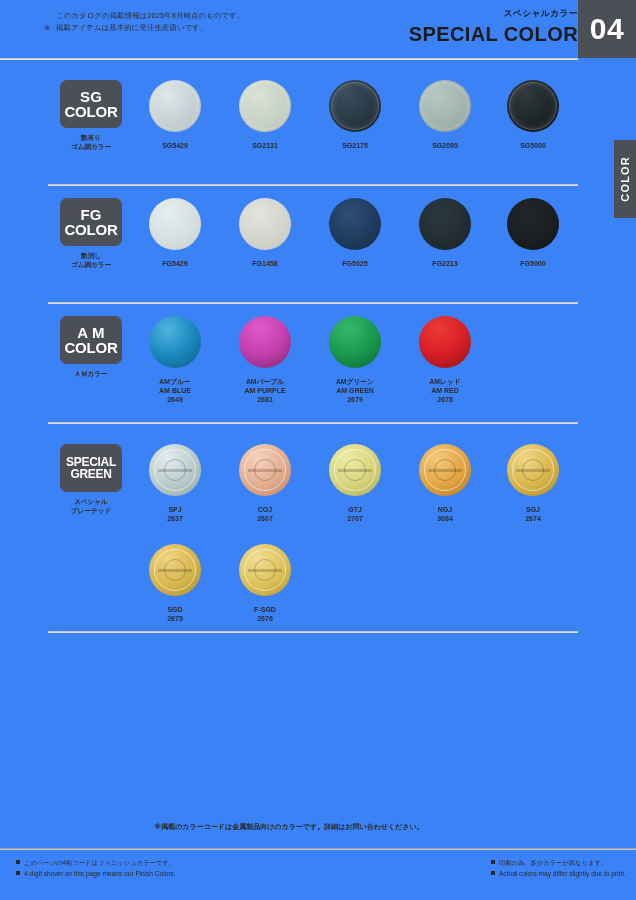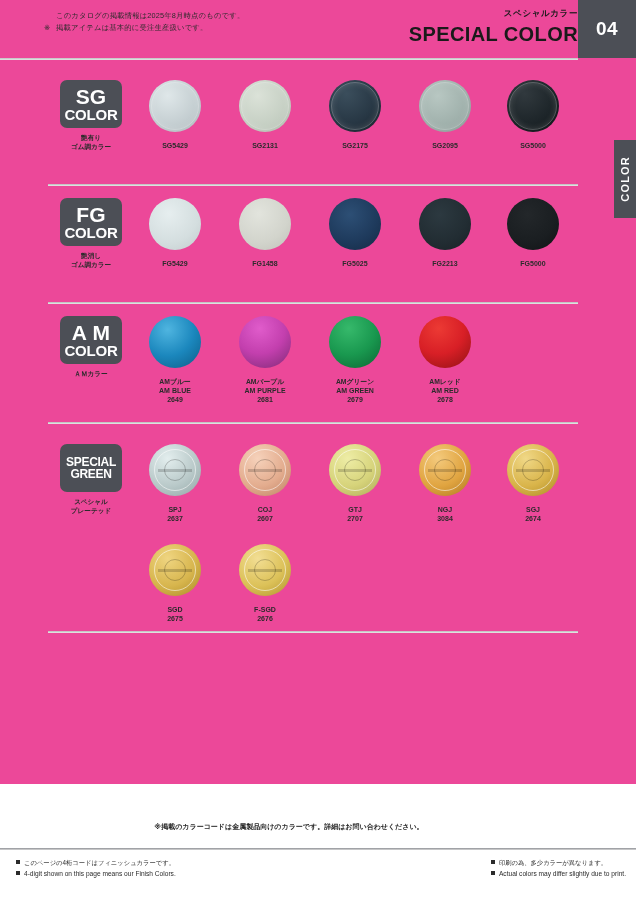--- a/index.html
+++ b/index.html
@@ -3,21 +3,21 @@
 <meta charset="utf-8">
 <style>
   * { box-sizing: border-box; margin: 0; padding: 0; }
   html, body {
     width: 636px; height: 900px;
     background: #ffffff;
     font-family: "Liberation Sans", "DejaVu Sans", sans-serif;
     color: #231f20;
     overflow: hidden;
   }
-  .page { position: relative; width: 636px; height: 784px; background:#ec4899; }
+  .page { position: relative; width: 636px; height: 900px; background:#3b82f6; }
 
   
   .header { position: relative; height: 58px; width: 636px; }
   .header-note {
     position: absolute; left: 44px; top: 10px;
     font-size: 7.3px; line-height: 11.6px;
     color: #2b2b2b; letter-spacing: .2px; white-space: nowrap;
   }
   .header-note .nl1 { padding-left: 12px; }
   .header-note .nl2 .mark { display:inline-block; width:12px; }
@@ -31,21 +31,21 @@
   }
   .header-title-en {
     font-size: 20px; font-weight: 700; letter-spacing: .4px;
     color: #1a1a1a; line-height: 26px;
   }
   .page-num-block {
     position: absolute; right: 0; top: 0; width: 58px; height: 58px;
     background: #4c4f56; color: #fff;
     display: flex; align-items: center; justify-content: center;
   }
-  .page-num-block span { font-size: 19px; font-weight: 700; letter-spacing: .5px; }
+  .page-num-block span { font-size: 30px; font-weight: 700; letter-spacing: .5px; }
   .header-rule {
     position: absolute; left: 0; top: 58px; width: 578px; height: 2px;
     background: linear-gradient(to bottom, #bfbfbf, #e8e8e8);
   }
 
   
   .side-tab {
     position: absolute; right: 0; top: 140px; width: 22px; height: 78px;
     background: #4c4f56; color: #fff;
     display: flex; align-items: center; justify-content: center;
@@ -67,21 +67,21 @@
     position: absolute; left: 60px; top: 22px;
     width: 62px; text-align: center;
   }
   .badge {
     width: 62px; height: 48px; border-radius: 7px;
     background: #4c4f56; color: #fff;
     display: flex; flex-direction: column;
     align-items: center; justify-content: center;
     line-height: 1.02;
   }
-  .badge .l1 { font-size: 21px; font-weight: 700; letter-spacing: .2px; }
+  .badge .l1 { font-size: 15px; font-weight: 700; letter-spacing: .2px; }
   .badge .l2 { font-size: 15px; font-weight: 700; letter-spacing: -.2px; }
   .badge.small .l1, .badge.small .l2 { font-size: 12px; letter-spacing: -.3px; }
   .badge-caption {
     margin-top: 5px; font-size: 6.6px; line-height: 9px;
     color: #2b2b2b; font-weight: 700; white-space: nowrap;
   }
 
   .swatches { position: absolute; left: 130px; top: 10px; right: 56px; }
   .swatch {
     position: absolute; width: 90px; text-align: center;

